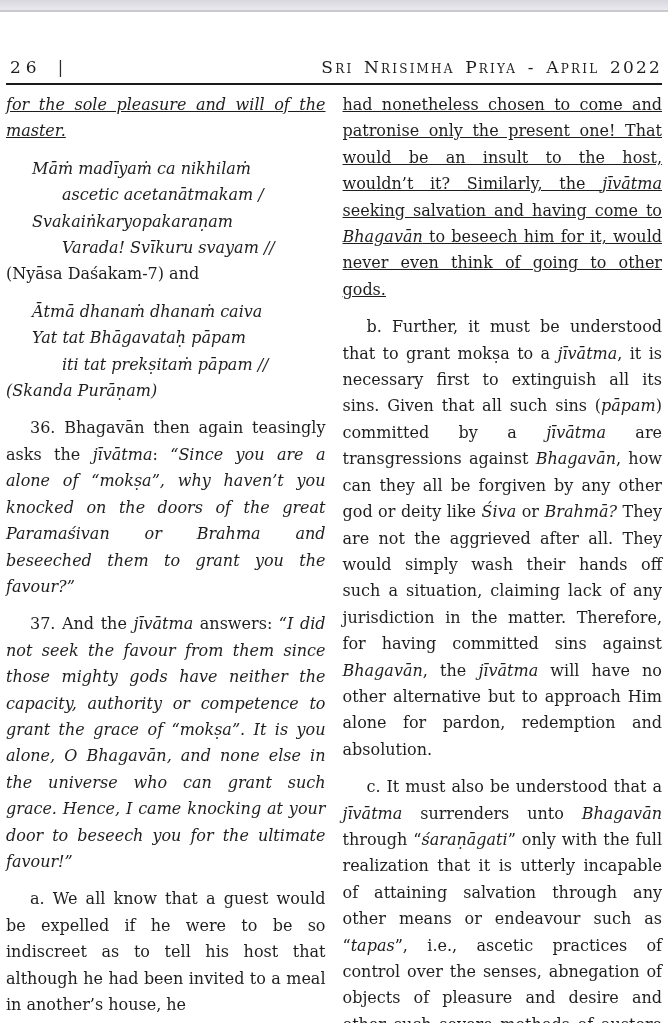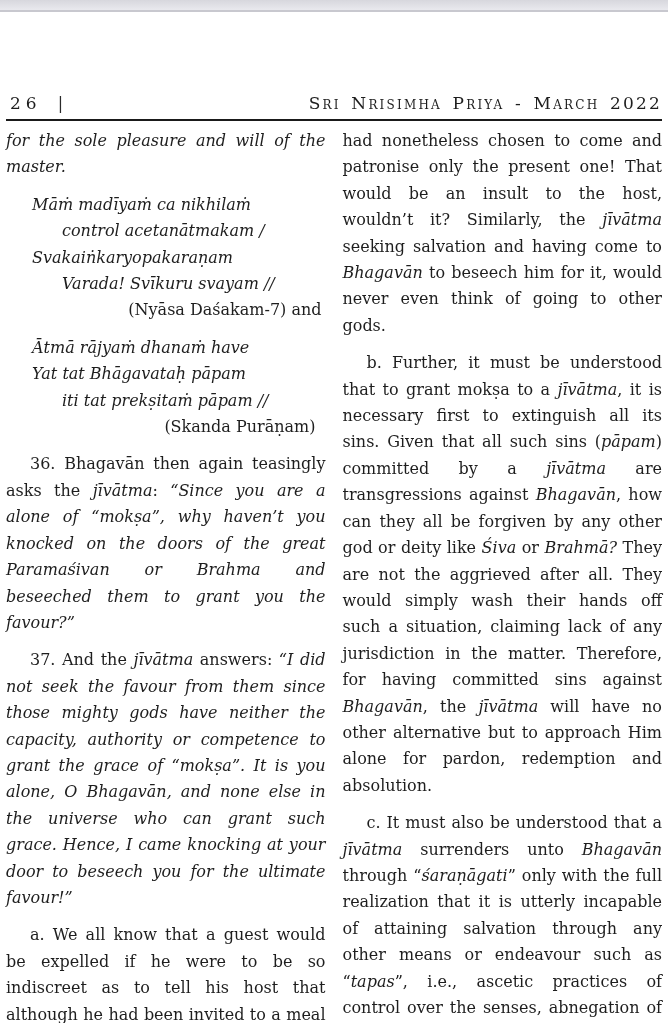--- a/index.html
+++ b/index.html
@@ -28,21 +28,20 @@
     align-items: baseline;
     margin-top: 44px;
     padding-bottom: 4px;
     border-bottom: 2px solid #1a1a1a;
     font-size: 17px;
     line-height: 22px;
   }
   .page-number {
     letter-spacing: 5px;
     margin-left: 4px;
-    margin-top: 36px;
   }
   .header-sep {
     margin-left: 16px;
     color: #2a2a2a;
     font-size: 16px;
   }
   .journal-title {
     margin-left: auto;
     font-variant: small-caps;
     letter-spacing: 2.2px;
@@ -60,69 +59,70 @@
     font-size: 16px;
     line-height: 26.4px;
     text-align: justify;
   }
   .col p {
     margin: 0 0 11px 0;
     text-indent: 24px;
   }
   .col p.noindent {
     text-indent: 0;
+    text-decoration: underline;
   }
   .it, .col .it {
     font-style: italic;
   }
   .verse {
     margin: 0 0 11px 0;
     text-align: left;
   }
   .verse-line {
     font-style: italic;
   }
   .vi1 { padding-left: 26px; }
   .vi2 { padding-left: 56px; }
   .verse-attr {
-    text-align: right;
     padding-right: 4px;
   }
   .verse-attr.attr-italic {
+    font-style: italic;
     padding-right: 10px;
   }
 </style>
 </head>
 <body>
 
 <div class="top-bar"></div>
 
 <div class="content">
 
   <div class="page-header">
     <span class="page-number">26</span>
     <span class="header-sep">|</span>
-    <span class="journal-title">Sri Nrisimha Priya - March 2022</span>
+    <span class="journal-title">Sri Nrisimha Priya - April 2022</span>
   </div>
 
   <div class="columns">
 
     <div class="col">
       <p class="noindent"><span class="it">for the sole pleasure and will of the master.</span></p>
 
       <div class="verse">
         <div class="verse-line vi1">Māṁ madīyaṁ ca nikhilaṁ</div>
-        <div class="verse-line vi2">control acetanātmakam /</div>
+        <div class="verse-line vi2">ascetic acetanātmakam /</div>
         <div class="verse-line vi1">Svakaiṅkaryopakaraṇam</div>
         <div class="verse-line vi2">Varada! Svīkuru svayam //</div>
         <div class="verse-attr">(Nyāsa Daśakam-7) and</div>
       </div>
 
       <div class="verse">
-        <div class="verse-line vi1">Ātmā rājyaṁ dhanaṁ have</div>
+        <div class="verse-line vi1">Ātmā dhanaṁ dhanaṁ caiva</div>
         <div class="verse-line vi1">Yat tat Bhāgavataḥ pāpam</div>
         <div class="verse-line vi2">iti tat prekṣitaṁ pāpam //</div>
         <div class="verse-attr attr-italic">(Skanda Purāṇam)</div>
       </div>
 
       <p>36. Bhagavān then again teasingly asks the <span class="it">jīvātma</span>: <span class="it">“Since you are a alone of “mokṣa”, why haven’t you knocked on the doors of the great Paramaśivan or Brahma and beseeched them to grant you the favour?”</span></p>
       <p>37. And the <span class="it">jīvātma</span> answers: <span class="it">“I did not seek the favour from them since those mighty gods have neither the capacity, authority or competence to grant the grace of “mokṣa”. It is you alone, O Bhagavān, and none else in the universe who can grant such grace. Hence, I came knocking at your door to beseech you for the ultimate favour!”</span></p>
       <p>a. We all know that a guest would be expelled if he were to be so indiscreet as to tell his host that although he had been invited to a meal in another’s house, he</p>
     </div>
 

